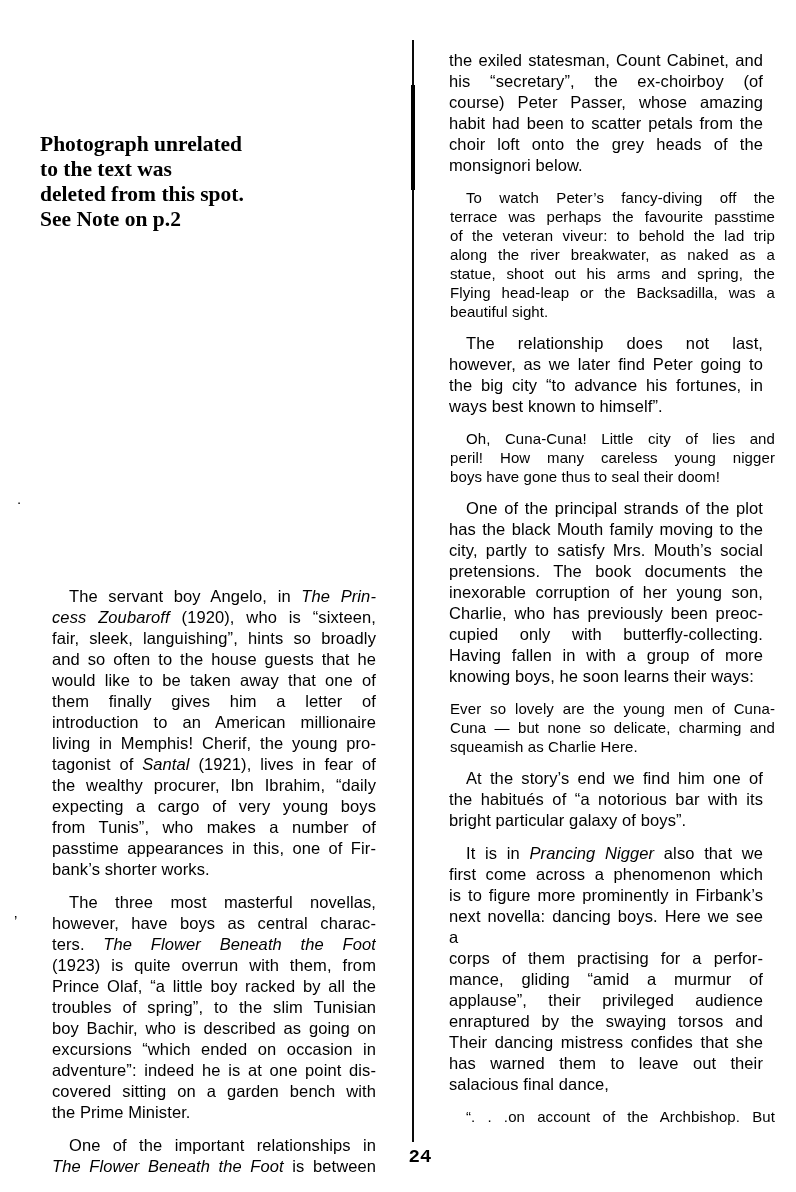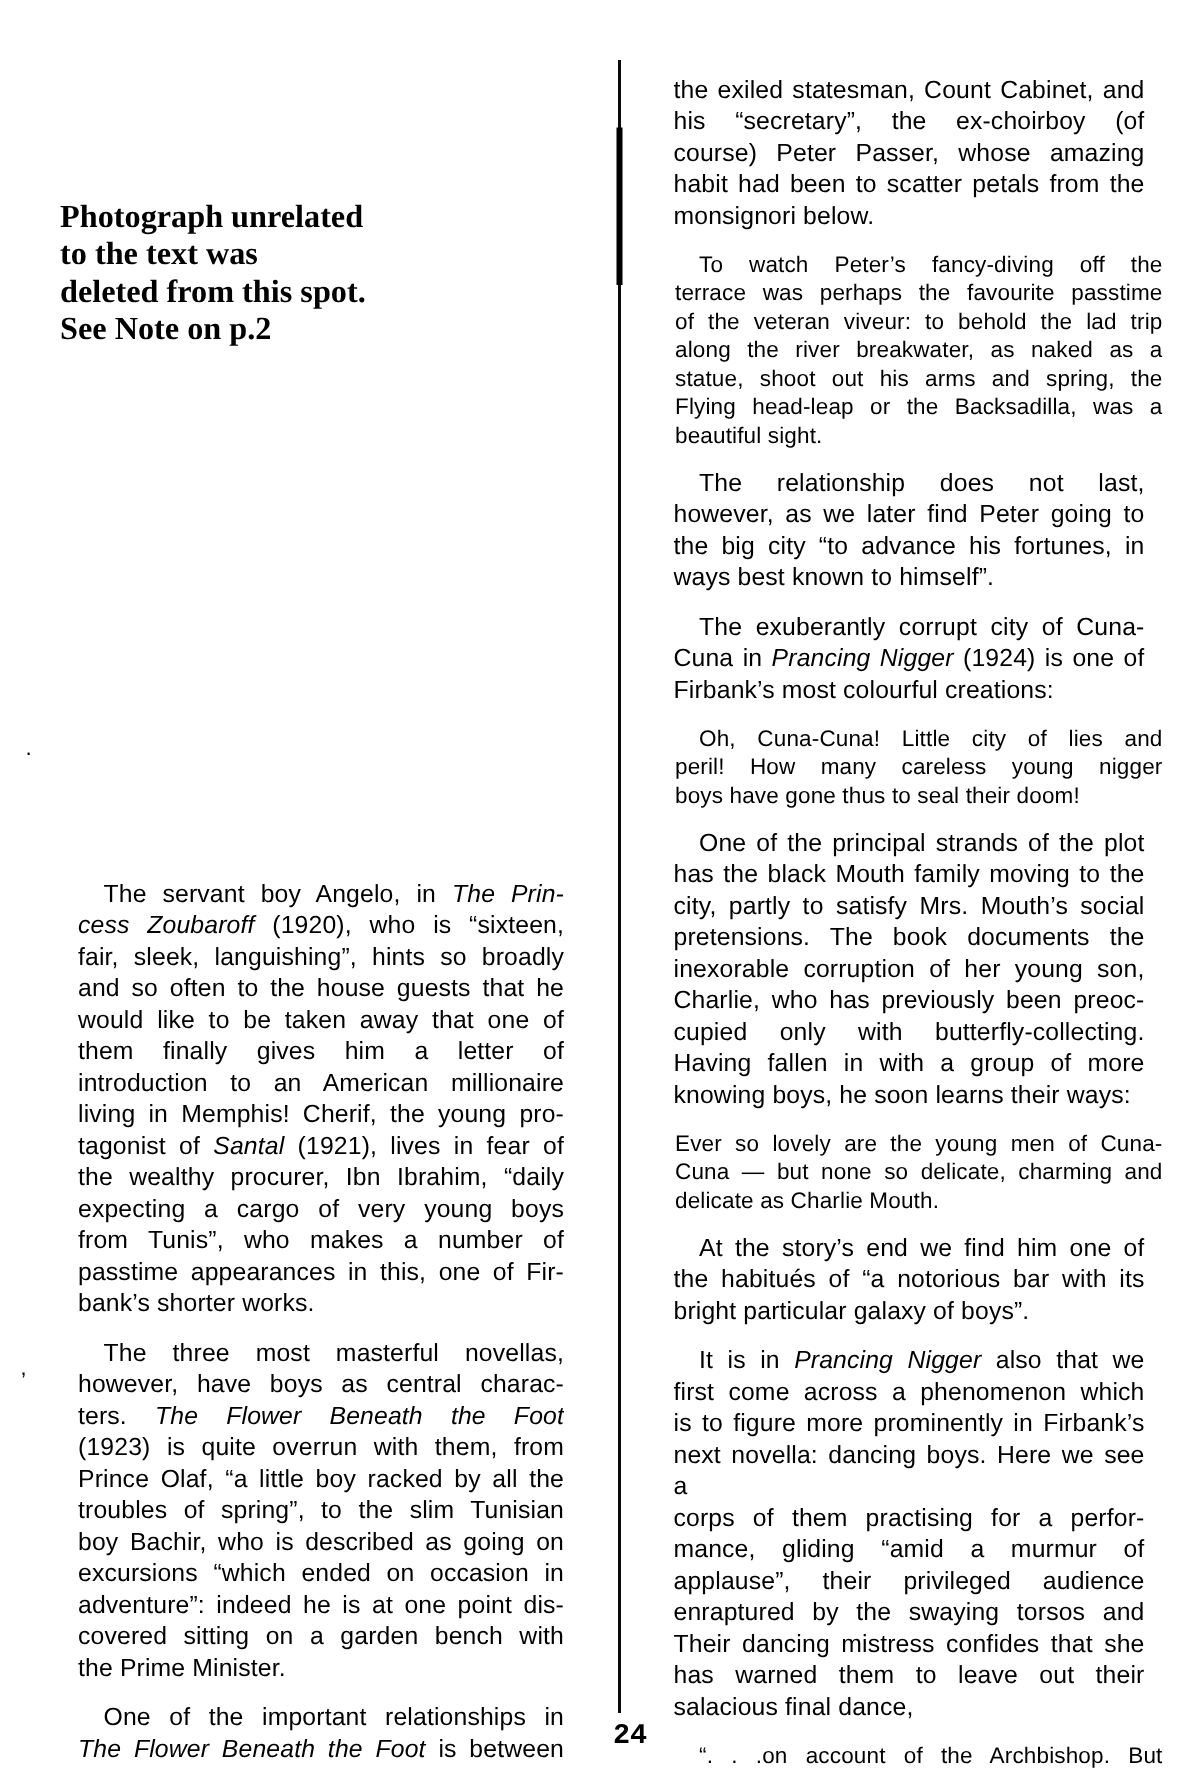--- a/index.html
+++ b/index.html
@@ -109,62 +109,58 @@
   <div class="divider">
     <span class="thick"></span>
   </div>
 
   <div class="col col-right">
       <div class="block cont">
         <div class="line">the exiled statesman, Count Cabinet, and</div>
         <div class="line">his “secretary”, the ex-choirboy (of</div>
         <div class="line">course) Peter Passer, whose amazing</div>
         <div class="line">habit had been to scatter petals from the</div>
+        <div class="line">choir loft onto the grey heads of the</div>
         <div class="line last">monsignori below.</div>
       </div>
       <div class="block quote">
         <div class="line indent">To watch Peter’s fancy-diving off the</div>
         <div class="line">terrace was perhaps the favourite passtime</div>
         <div class="line">of the veteran viveur: to behold the lad trip</div>
         <div class="line">along the river breakwater, as naked as a</div>
         <div class="line">statue, shoot out his arms and spring, the</div>
         <div class="line">Flying head-leap or the Backsadilla, was a</div>
         <div class="line last">beautiful sight.</div>
       </div>
       <div class="block para">
         <div class="line indent">The relationship does not last,</div>
         <div class="line">however, as we later find Peter going to</div>
         <div class="line">the big city “to advance his fortunes, in</div>
         <div class="line last">ways best known to himself”.</div>
-      </div>
-      <div class="block para">
-        <div class="line indent">The exuberantly corrupt city of Cuna-</div>
-        <div class="line">Cuna in <i>Prancing Nigger</i> (1924) is one of</div>
-        <div class="line last">Firbank’s most colourful creations:</div>
       </div>
       <div class="block quote">
         <div class="line indent">Oh, Cuna-Cuna! Little city of lies and</div>
         <div class="line">peril! How many careless young nigger</div>
         <div class="line last">boys have gone thus to seal their doom!</div>
       </div>
       <div class="block para">
         <div class="line indent">One of the principal strands of the plot</div>
         <div class="line">has the black Mouth family moving to the</div>
         <div class="line">city, partly to satisfy Mrs. Mouth’s social</div>
         <div class="line">pretensions. The book documents the</div>
         <div class="line">inexorable corruption of her young son,</div>
         <div class="line">Charlie, who has previously been preoc-</div>
         <div class="line">cupied only with butterfly-collecting.</div>
         <div class="line">Having fallen in with a group of more</div>
         <div class="line last">knowing boys, he soon learns their ways:</div>
       </div>
       <div class="block quote">
         <div class="line">Ever so lovely are the young men of Cuna-</div>
         <div class="line">Cuna — but none so delicate, charming and</div>
-        <div class="line last">delicate as Charlie Mouth.</div>
+        <div class="line last">squeamish as Charlie Here.</div>
       </div>
       <div class="block para">
         <div class="line indent">At the story’s end we find him one of</div>
         <div class="line">the habitués of “a notorious bar with its</div>
         <div class="line last">bright particular galaxy of boys”.</div>
       </div>
       <div class="block para">
         <div class="line indent">It is in <i>Prancing Nigger</i> also that we</div>
         <div class="line">first come across a phenomenon which</div>
         <div class="line">is to figure more prominently in Firbank’s</div>

